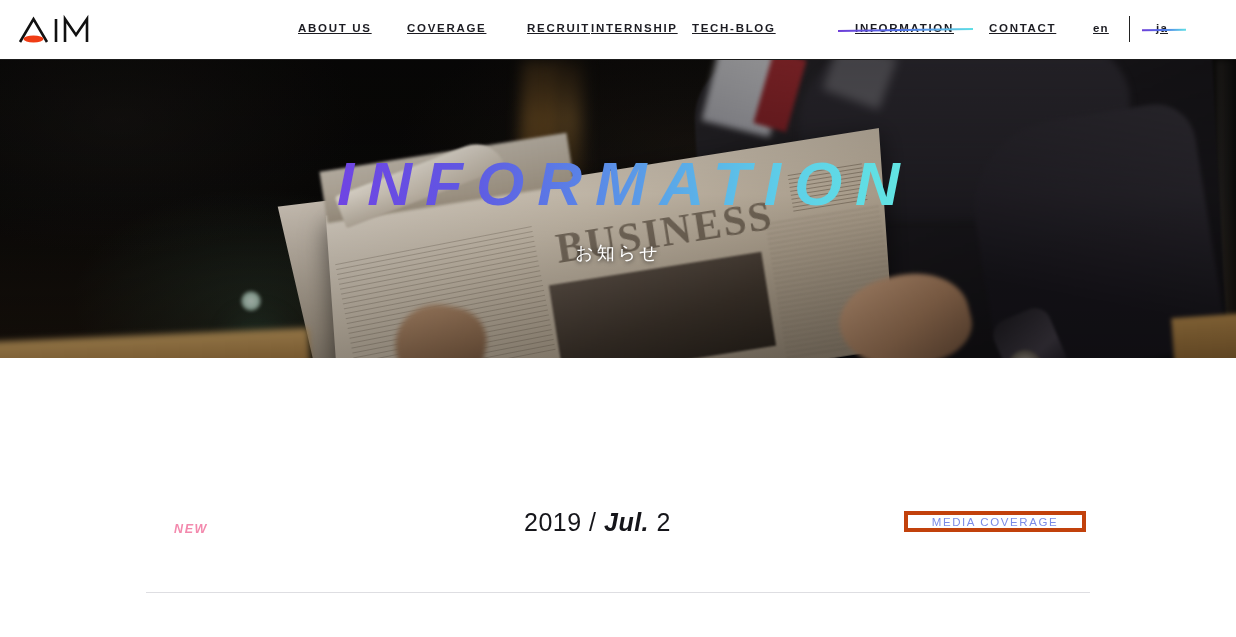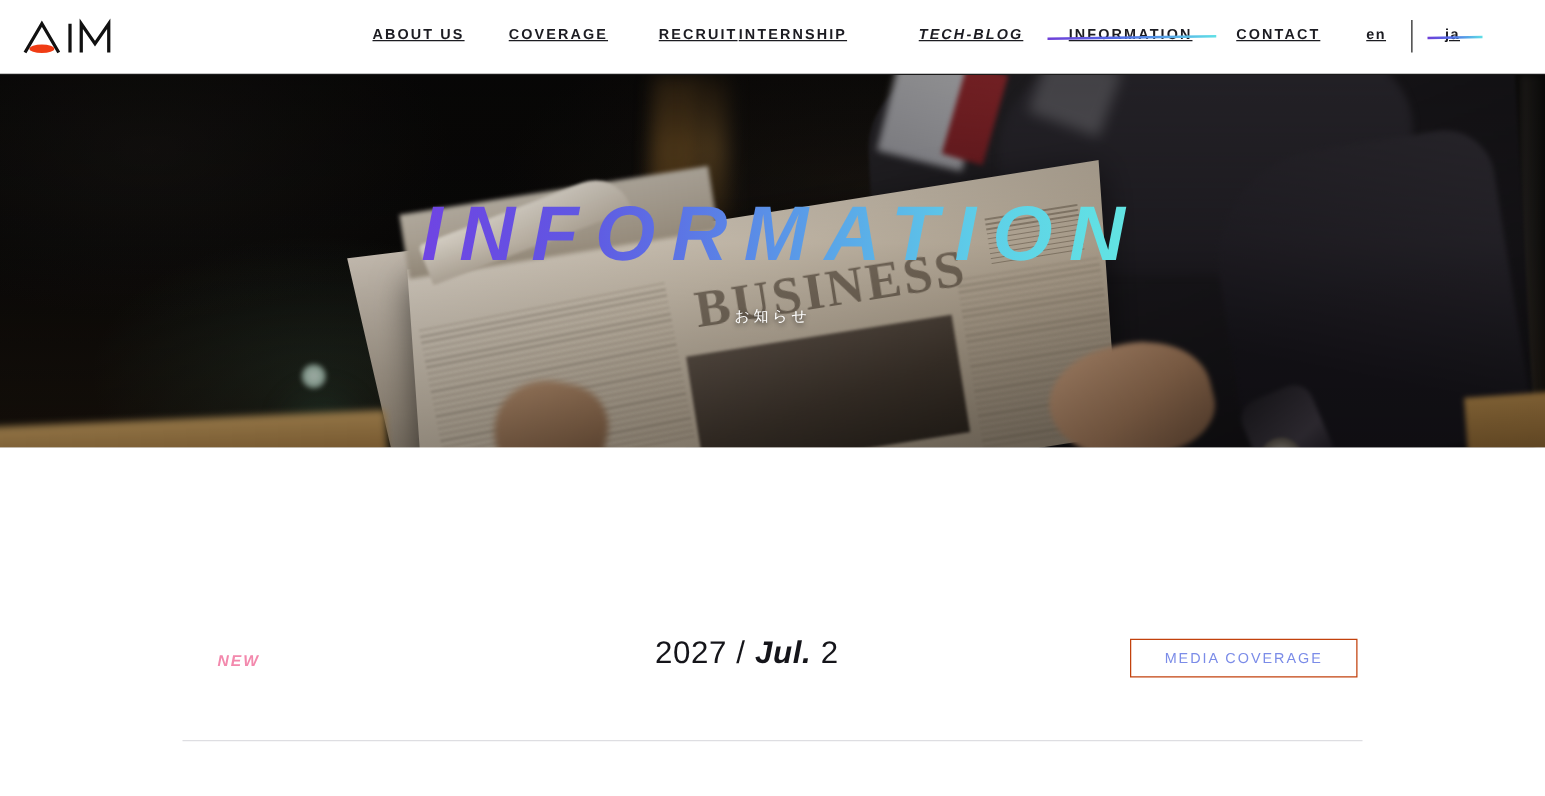--- a/index.html
+++ b/index.html
@@ -276,21 +276,21 @@
     margin-left:14px;
     background:linear-gradient(90deg,#6f44e3 0%,#6057e2 22%,#5a82e6 42%,#5aa8e8 58%,#5ecfe8 78%,#62e6e2 100%);
     -webkit-background-clip:text;
     background-clip:text;
     color:transparent;
     -webkit-text-fill-color:transparent;
     user-select:none;
   }
   .hero-sub{
     margin-top:26px;
-    font-size:12px;
+    font-size:18px;
     letter-spacing:3px;
     color:#ffffff;
     text-shadow:0 1px 4px rgba(0,0,0,.7);
   }
 
   
   .content{ position:relative; width:1236px; height:279px; background:#fff; }
   .news-row{
     position:absolute; left:146px; top:150px;
     width:944px; height:52px;
@@ -303,22 +303,22 @@
     margin-left:28px;
   }
   .news-date{
     position:absolute; left:378px; top:0px;
     font-size:25px; color:#15151a; letter-spacing:.5px;
     white-space:nowrap;
   }
   .news-date .month{ font-style:italic; font-weight:700;margin-top:48px; }
   .news-cat{
     position:absolute; left:758px; top:3px;
-    width:182px; height:31px;
-    border:1px solid #c2410c;
+    width:182px; height:21px;
+    border:4px solid #c2410c;
     display:flex; align-items:center; justify-content:center;
     color:#7b8ce8;
     font-size:11.5px; letter-spacing:1.6px;
     cursor:pointer;
     background:#fff;
   }
   .news-divider{
     position:absolute; left:146px; top:234px;
     width:944px; height:1px; background:#dedee2;
   }
@@ -335,21 +335,21 @@
       <path d="M38 6 L38 29" fill="none" stroke="#111111" stroke-width="2.6"></path>
       <path d="M47 29 L47 6 L58 22 L69 6 L69 29" fill="none" stroke="#111111" stroke-width="2.6"></path>
     </svg>
   </a>
 
   <nav class="nav">
     <a class="nav-item" style="left:298px;" href="#">ABOUT US</a>
     <a class="nav-item" style="left:407px;" href="#">COVERAGE</a>
     <a class="nav-item" style="left:527px;" href="#">RECRUIT</a>
     <a class="nav-item" style="left:591px;" href="#">INTERNSHIP</a>
-    <a class="nav-item" style="left:735px;font-style:italic;" href="#">TECH-BLOG</a>
+    <a class="nav-item" style="left:692px;" href="#">TECH-BLOG</a>
     <a class="nav-item" style="left:855px;" href="#">INFORMATION</a>
     <span class="strike" style="left:838px; top:29px; width:135px;"></span>
     <a class="nav-item" style="left:989px;" href="#">CONTACT</a>
 
     <a class="nav-item small" style="left:1093px;" href="#">en</a>
     <span class="nav-divider"></span>
     <a class="nav-item small" style="left:1156px;" href="#">ja</a>
     <span class="strike" style="left:1142px; top:29px; width:44px;"></span>
   </nav>
 </div>
@@ -393,21 +393,21 @@
     <h1 class="hero-title">INFORMATION</h1>
     <div class="hero-sub">お知らせ</div>
   </div>
 </section>
 
 <main class="content">
   <article class="news-row">
     <span class="news-new">NEW</span>
 
     <div class="news-date">
-      <span>2027</span>
+      <span>2019</span>
       <span>/</span>
       <span class="month">Jul.</span>
       <span>2</span>
     </div>
 
     <span class="news-cat">MEDIA COVERAGE</span>
   </article>
 
   <div class="news-divider"></div>
 

